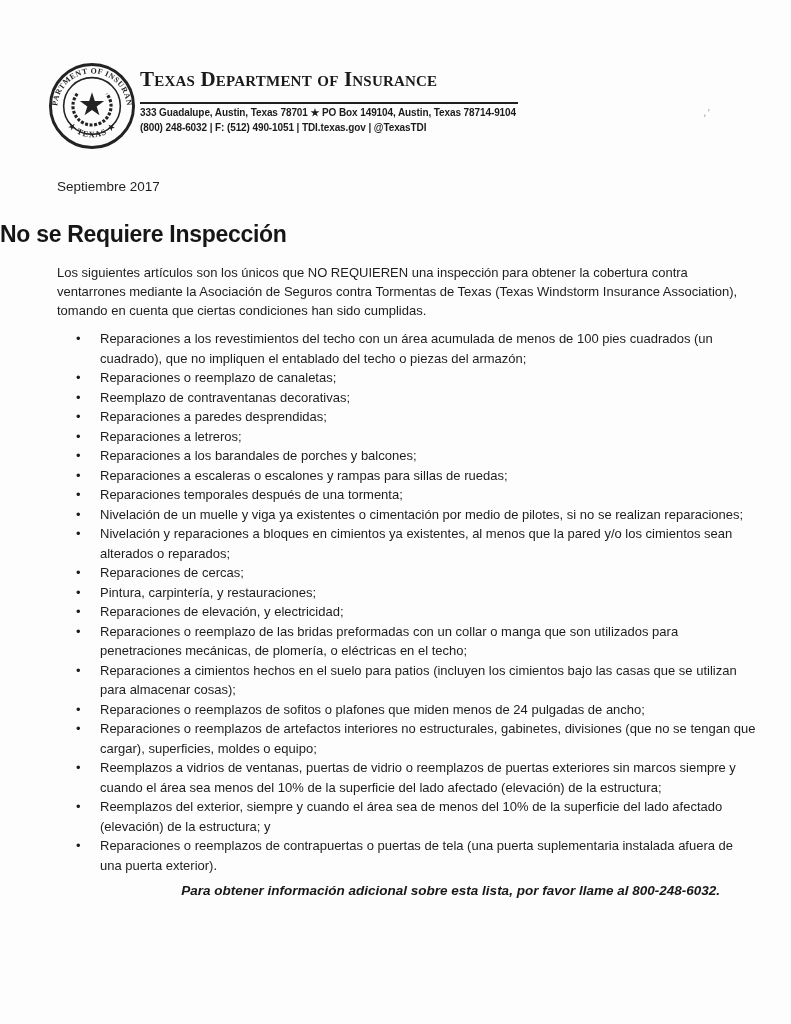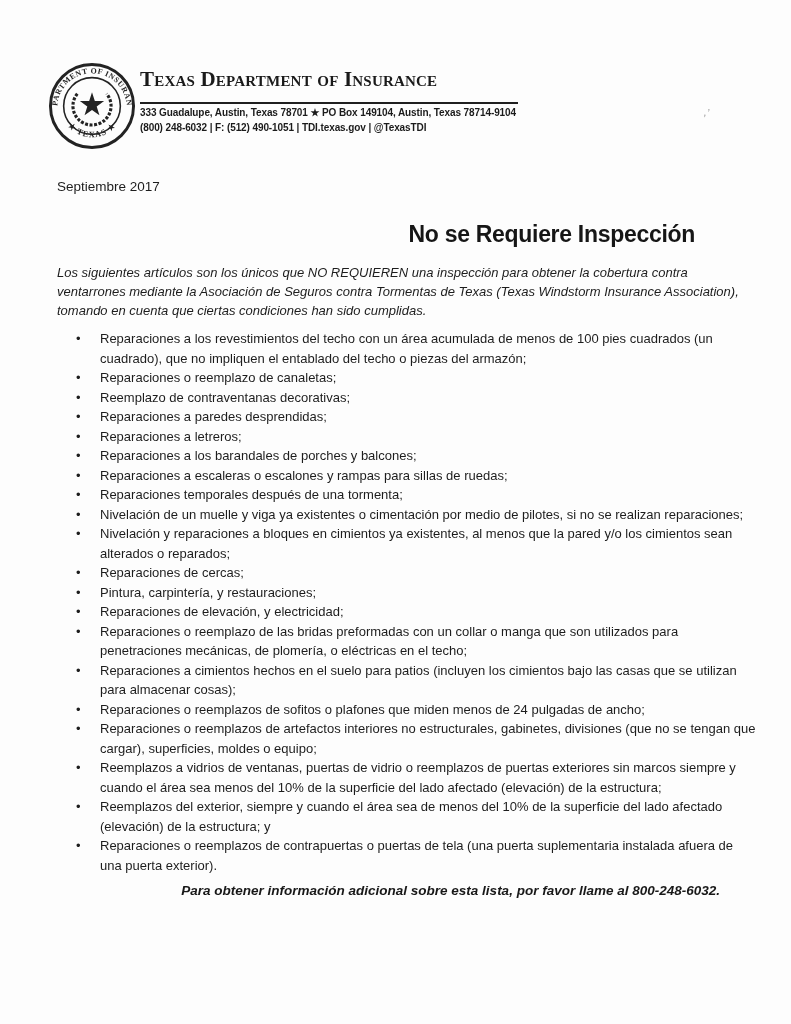--- a/index.html
+++ b/index.html
@@ -58,34 +58,33 @@
     left: 57px;
     top: 171px;
     font-size: 13.5px;
     margin-top: 8px;
   }
   .page-title {
     position: absolute;
     top: 221px;
     left: 0;
     width: 695px;
-    text-align: right;
+    text-align: left;
     font-size: 23px;
     font-weight: bold;
     letter-spacing: -0.3px;
     color: #161616;
   }
   .intro {
     position: absolute;
     left: 57px;
     top: 263px;
     width: 684px;
     font-size: 13px;
     line-height: 19px;
-    font-style: italic;
   }
   .exempt-list {
     position: absolute;
     left: 57px;
     top: 329px;
     width: 700px;
     list-style: none;
     font-size: 13px;
     line-height: 19.5px;
   }

